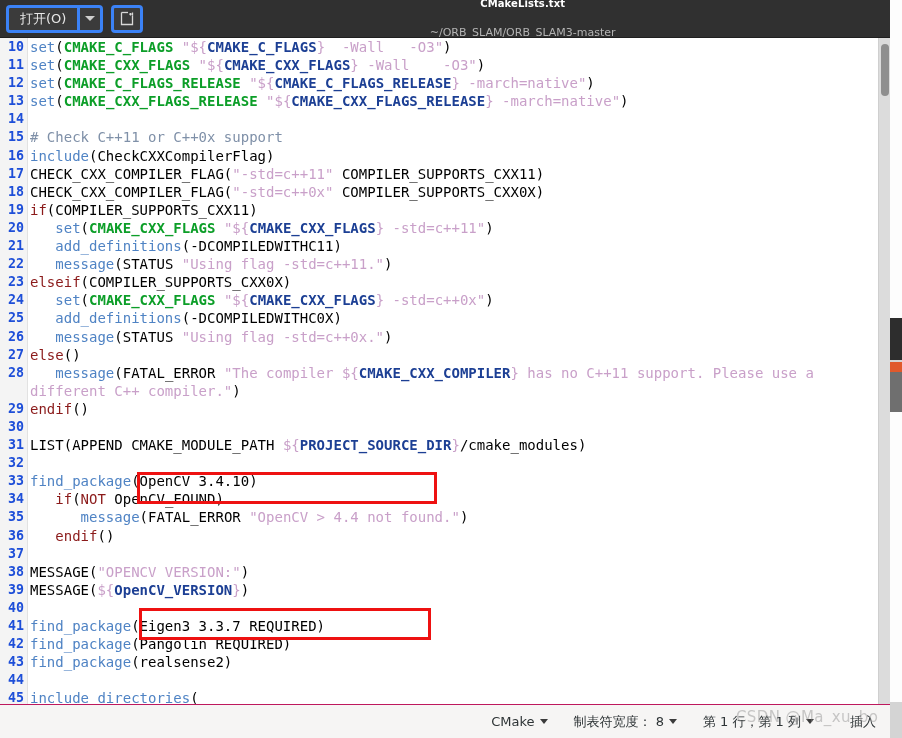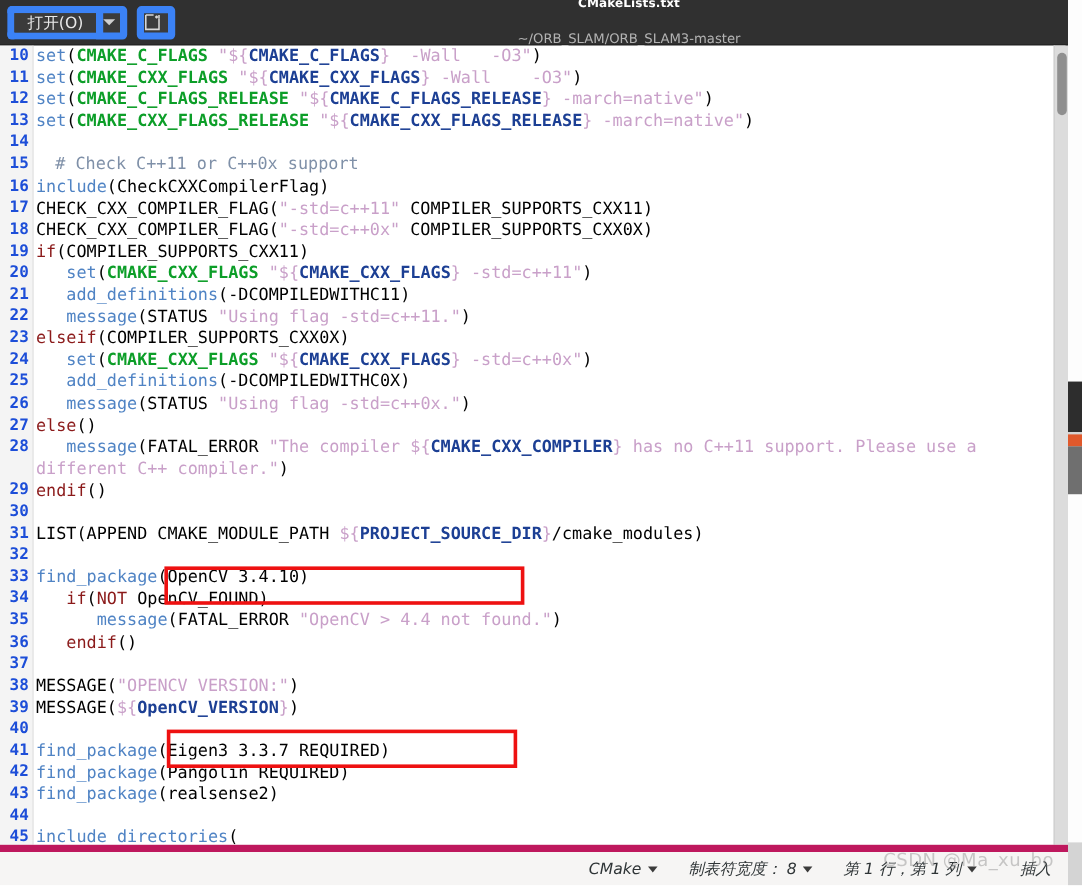--- a/index.html
+++ b/index.html
@@ -21,24 +21,24 @@
     position: absolute; left: 0; top: 0;
     width: 902px; height: 38px;
     background: #303030;
     border-bottom: 1px solid #1f1f1f;
     display: flex; align-items: center;
     box-sizing: border-box;
   }
   .tb-left { display: flex; align-items: center; padding-left: 6px; gap: 0px; }
   .btn-dark {
     background: #3b3b3b;
-    border: 6px solid #3b82f6;
+    border: 3px solid #3b82f6;
     color: #e8e8e8;
     height: 28px;
-    display: flex; align-items: center; justify-content: flex-start;
+    display: flex; align-items: center; justify-content: center;
     font-size: 13px;
     box-sizing: border-box;
     cursor: pointer;
   }
   .btn-open { padding: 0 11px; border-radius: 4px 0 0 4px; border-right: none; }
   .btn-open-arrow { width: 26px; border-radius: 0 4px 4px 0; }
   .btn-new { width: 32px; border-radius: 4px; margin-left: 8px; }
   .caret-down {
     width: 0; height: 0;
     border-left: 5px solid transparent;
@@ -119,21 +119,21 @@
   }
   .ln.cont > .num { color: transparent; }
 
   
   .t-fn      { color: #4f83c4; }           
   .t-plain   { color: #000000; }
   .t-kw      { color: #8b1a1a; font-weight: normal; }  
   .t-var     { color: #0c9e28; font-weight: bold; }  
   .t-str     { color: #c9a0c9; }
   .t-sub     { color: #1c3f94; font-weight: bold; }  
-  .t-cmt     { color: #7f90a8; margin-left: 16px; }
+  .t-cmt     { color: #7f90a8; }
 
   
   .annbox {
     position: absolute;
     border: 3px solid #ee1111;
     box-sizing: border-box;
     pointer-events: none;
     background: transparent;
   }
 
@@ -167,27 +167,26 @@
   .edge-orange { position:absolute; left:0; top:362px; width:12px; height:10px; background:#e0592c; }
   .edge-gray { position:absolute; left:0; top:372px; width:12px; height:40px; background:#6f6f6f; }
   .edge-white { position:absolute; left:0; top:0; width:12px; height:318px; background:#fdfdfd; }
   .edge-white2 { position:absolute; left:0; top:412px; width:12px; height:290px; background:#fdfdfd; }
 
   
   .statusbar {
     position: absolute; left: 0; top: 704px;
     width: 890px; height: 34px;
     background: #f6f5f4;
-    border-top: 6px solid #be185d;
+    border-top: 1px solid #be185d;
     display: flex; align-items: center; justify-content: flex-end;
     box-sizing: border-box;
     padding-right: 14px;
     font-size: 13px;
     color: #2e3436;
-    font-style: italic;
   }
   .sb-item {
     display: flex; align-items: center; gap: 5px;
     margin-left: 26px; cursor: pointer;
   }
   .sb-item.static { cursor: default; margin-left: 36px; }
   .sb-caret {
     width: 0; height: 0;
     border-left: 4.5px solid transparent;
     border-right: 4.5px solid transparent;

